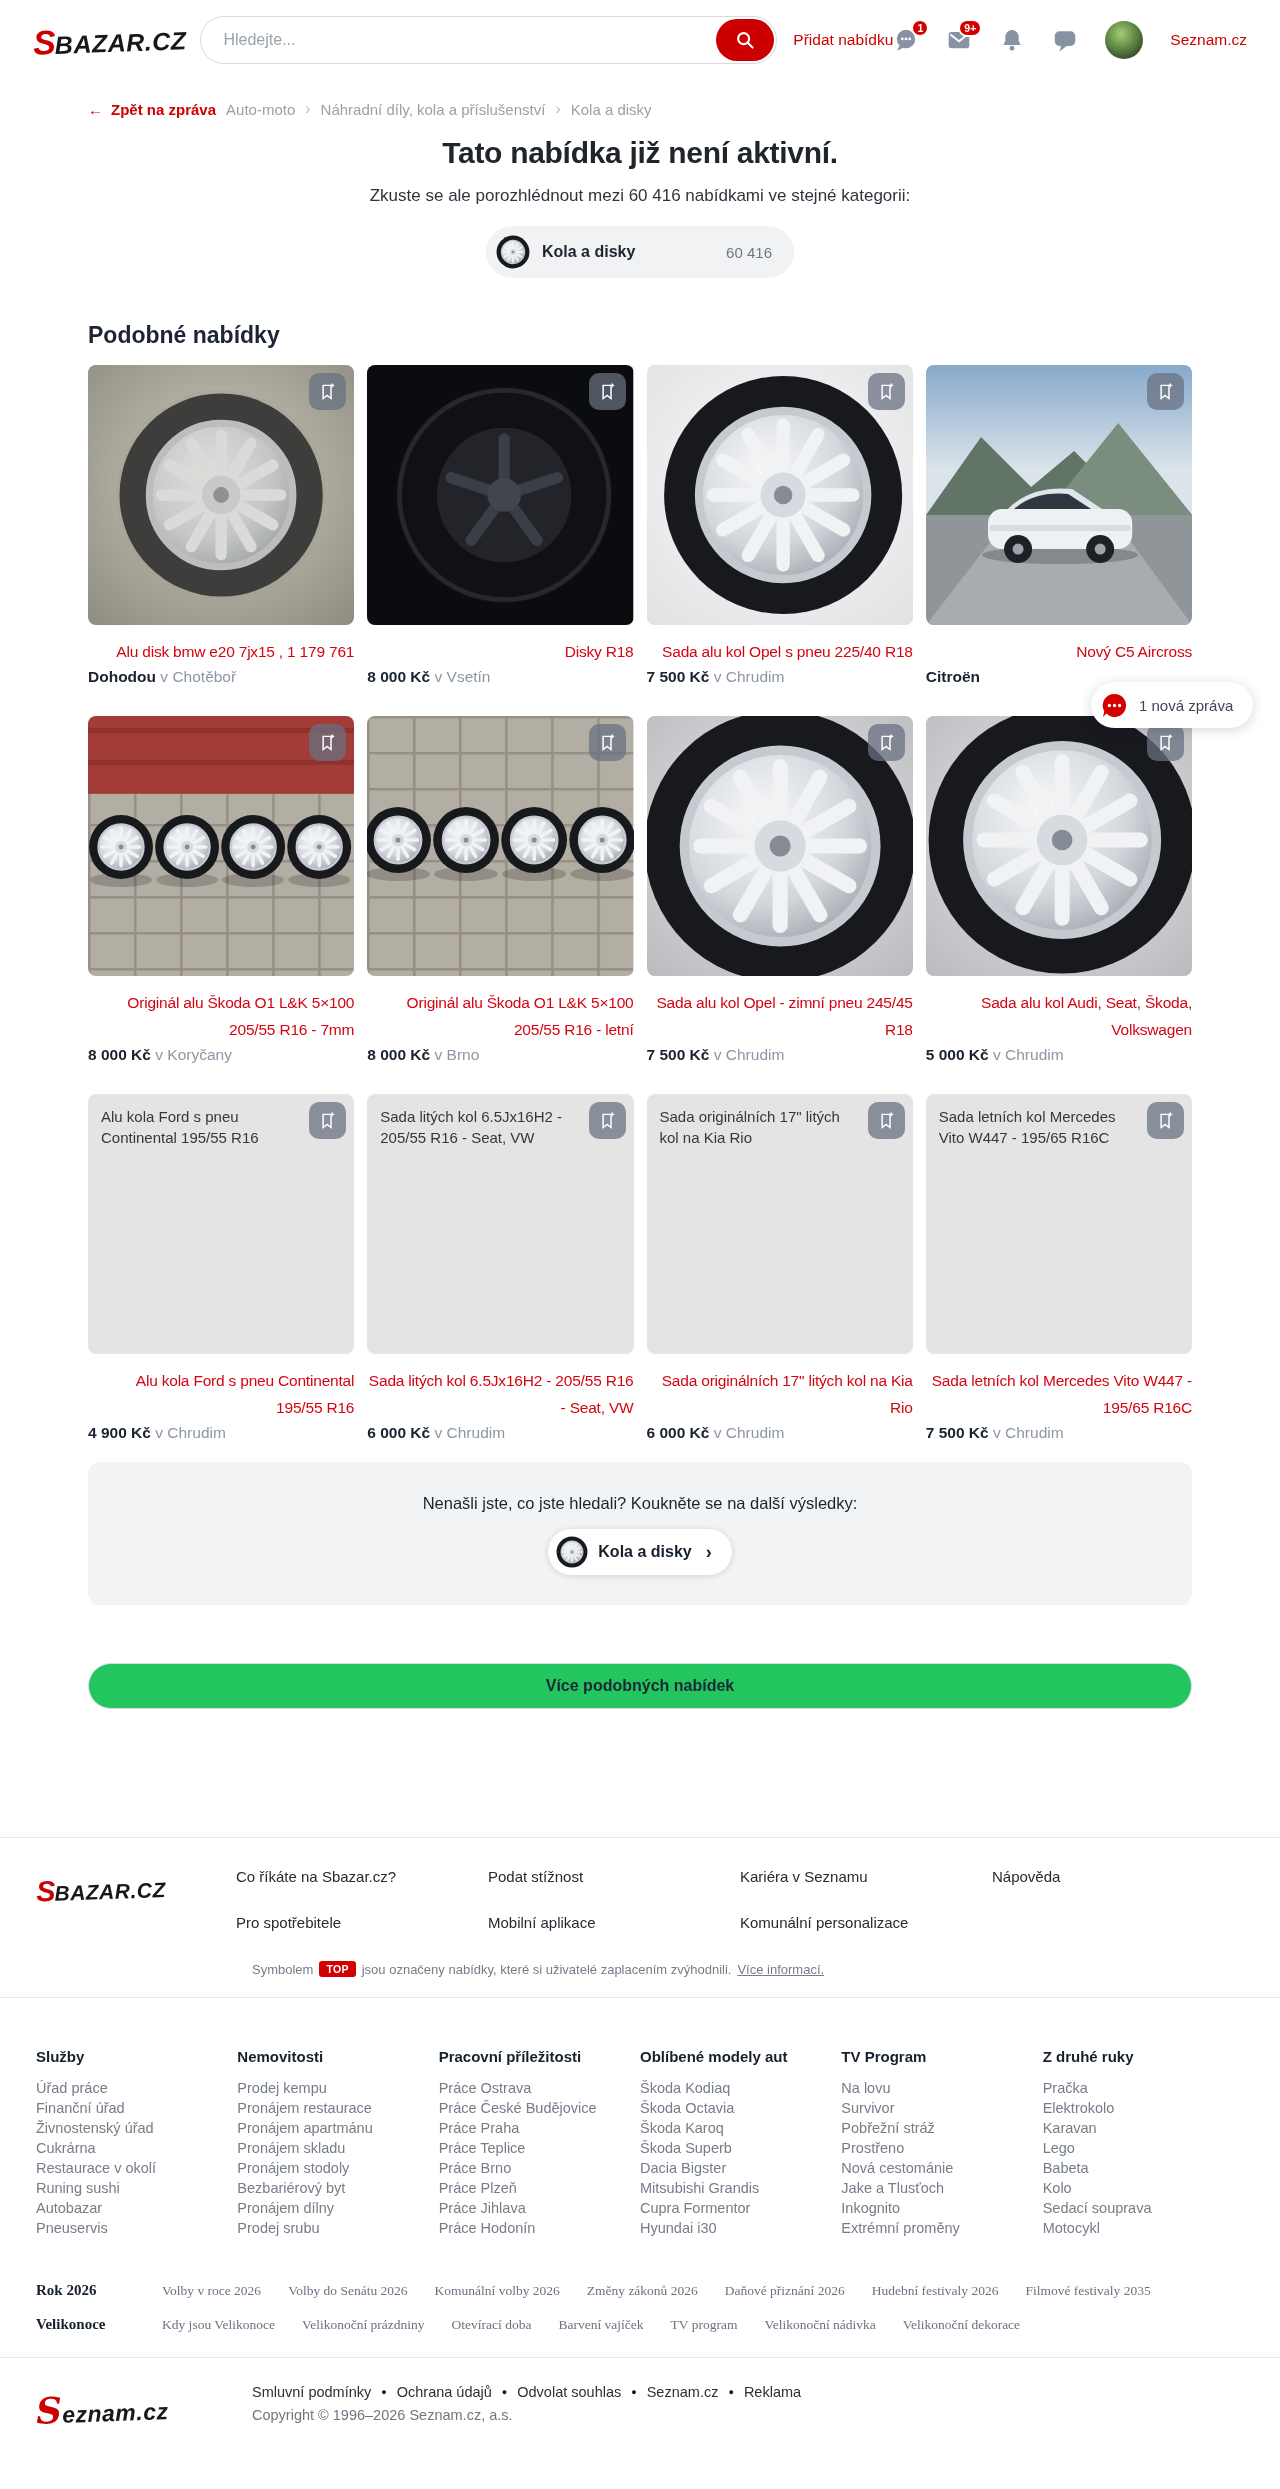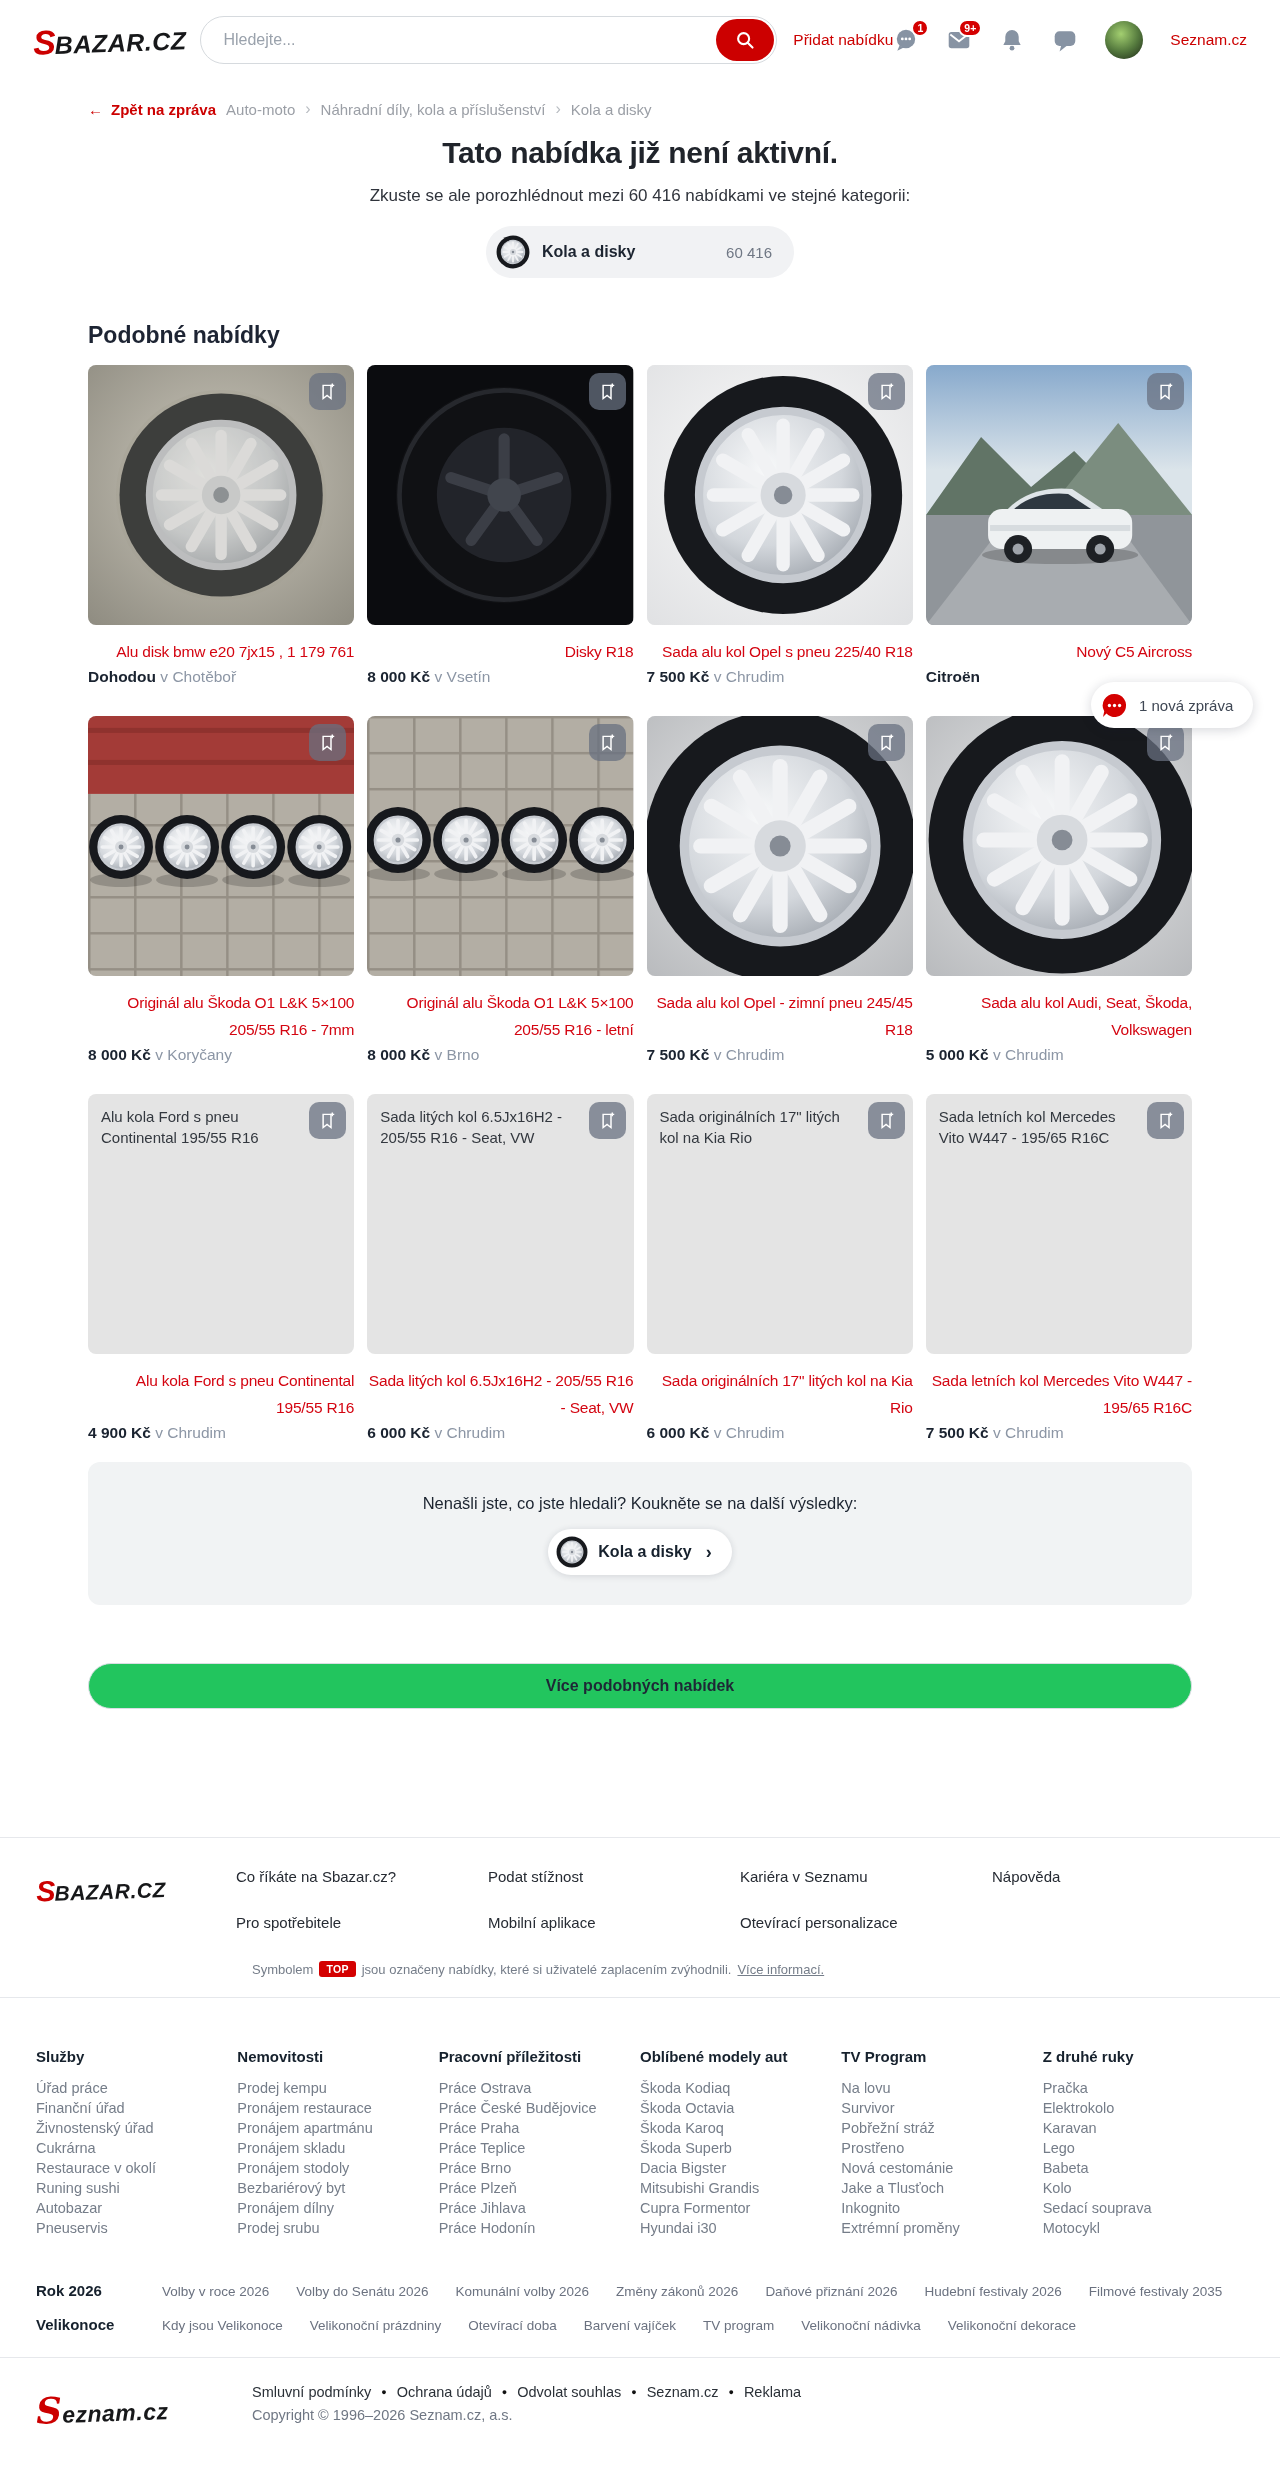--- a/index.html
+++ b/index.html
@@ -77,21 +77,21 @@
   .f1-links { display:grid; grid-template-columns:repeat(4,252px); row-gap:29px; }
   .f1-links a { font-size:15px; color:#262b33; }
   .top-note { margin:30px 36px 0 252px; font-size:13px; color:#757d89; display:flex; align-items:center; gap:6px; }
   .top-badge { background:#d40000; color:#fff; font-size:10.5px; font-weight:700; padding:2px 7px; border-radius:3px; letter-spacing:0.3px; }
   .top-link { text-decoration:underline; color:#757d89; }
   .div-2 { margin-top:20px; }
   .fcols { display:grid; grid-template-columns:repeat(6,1fr); padding:50px 36px 0; }
   .fcol h4 { font-size:15px; font-weight:700; color:#16212d; margin-bottom:13px; }
   .fcol a { display:block; font-size:14.5px; color:#757d89; line-height:20px; }
   .tagrows { margin-top:44px; padding:0 36px; }
-  .tagrow { display:flex; align-items:baseline; }
+  .tagrow { display:flex; align-items:baseline;font-family:Liberation Serif, serif; }
   .tagrow + .tagrow { margin-top:17px; }
   .tagrow .tlbl { font-size:15px; font-weight:700; color:#16212d; min-width:100px; margin-right:26px; }
   .tagrow a { font-size:13.5px; color:#6b7280; margin-right:27px; white-space:nowrap; }
   .div-3 { margin-top:24px; }
   .legal { display:flex; align-items:flex-start; padding:26px 36px 34px; }
   .legal-logo { width:216px; padding-top:2px; }
   .slogo { display:flex; align-items:baseline; transform:rotate(-2deg); }
   .slogo .ls { color:#cc0000; font-weight:800; font-style:italic; font-size:36px; font-family:"DejaVu Serif","Liberation Serif",serif; }
   .slogo .lr { color:#17181a; font-weight:800; font-style:italic; font-size:23px; letter-spacing:0.5px; }
   .legal-links { display:flex; align-items:center; gap:10px; font-size:14.5px; color:#2b3138; flex-wrap:wrap; }
@@ -499,21 +499,21 @@
           <span class="lr">BAZAR.CZ</span>
       </a>
     </div>
     <div class="f1-links">
       <a>Co říkáte na Sbazar.cz?</a>
       <a>Podat stížnost</a>
       <a>Kariéra v Seznamu</a>
       <a>Nápověda</a>
       <a>Pro spotřebitele</a>
       <a>Mobilní aplikace</a>
-      <a>Otevírací personalizace</a>
+      <a>Komunální personalizace</a>
     </div>
   </div>
 
   <p class="top-note">
     <span>Symbolem</span>
     <span class="top-badge">TOP</span>
     <span>jsou označeny nabídky, které si uživatelé zaplacením zvýhodnili.</span>
     <a class="top-link">Více informací.</a>
   </p>
 

